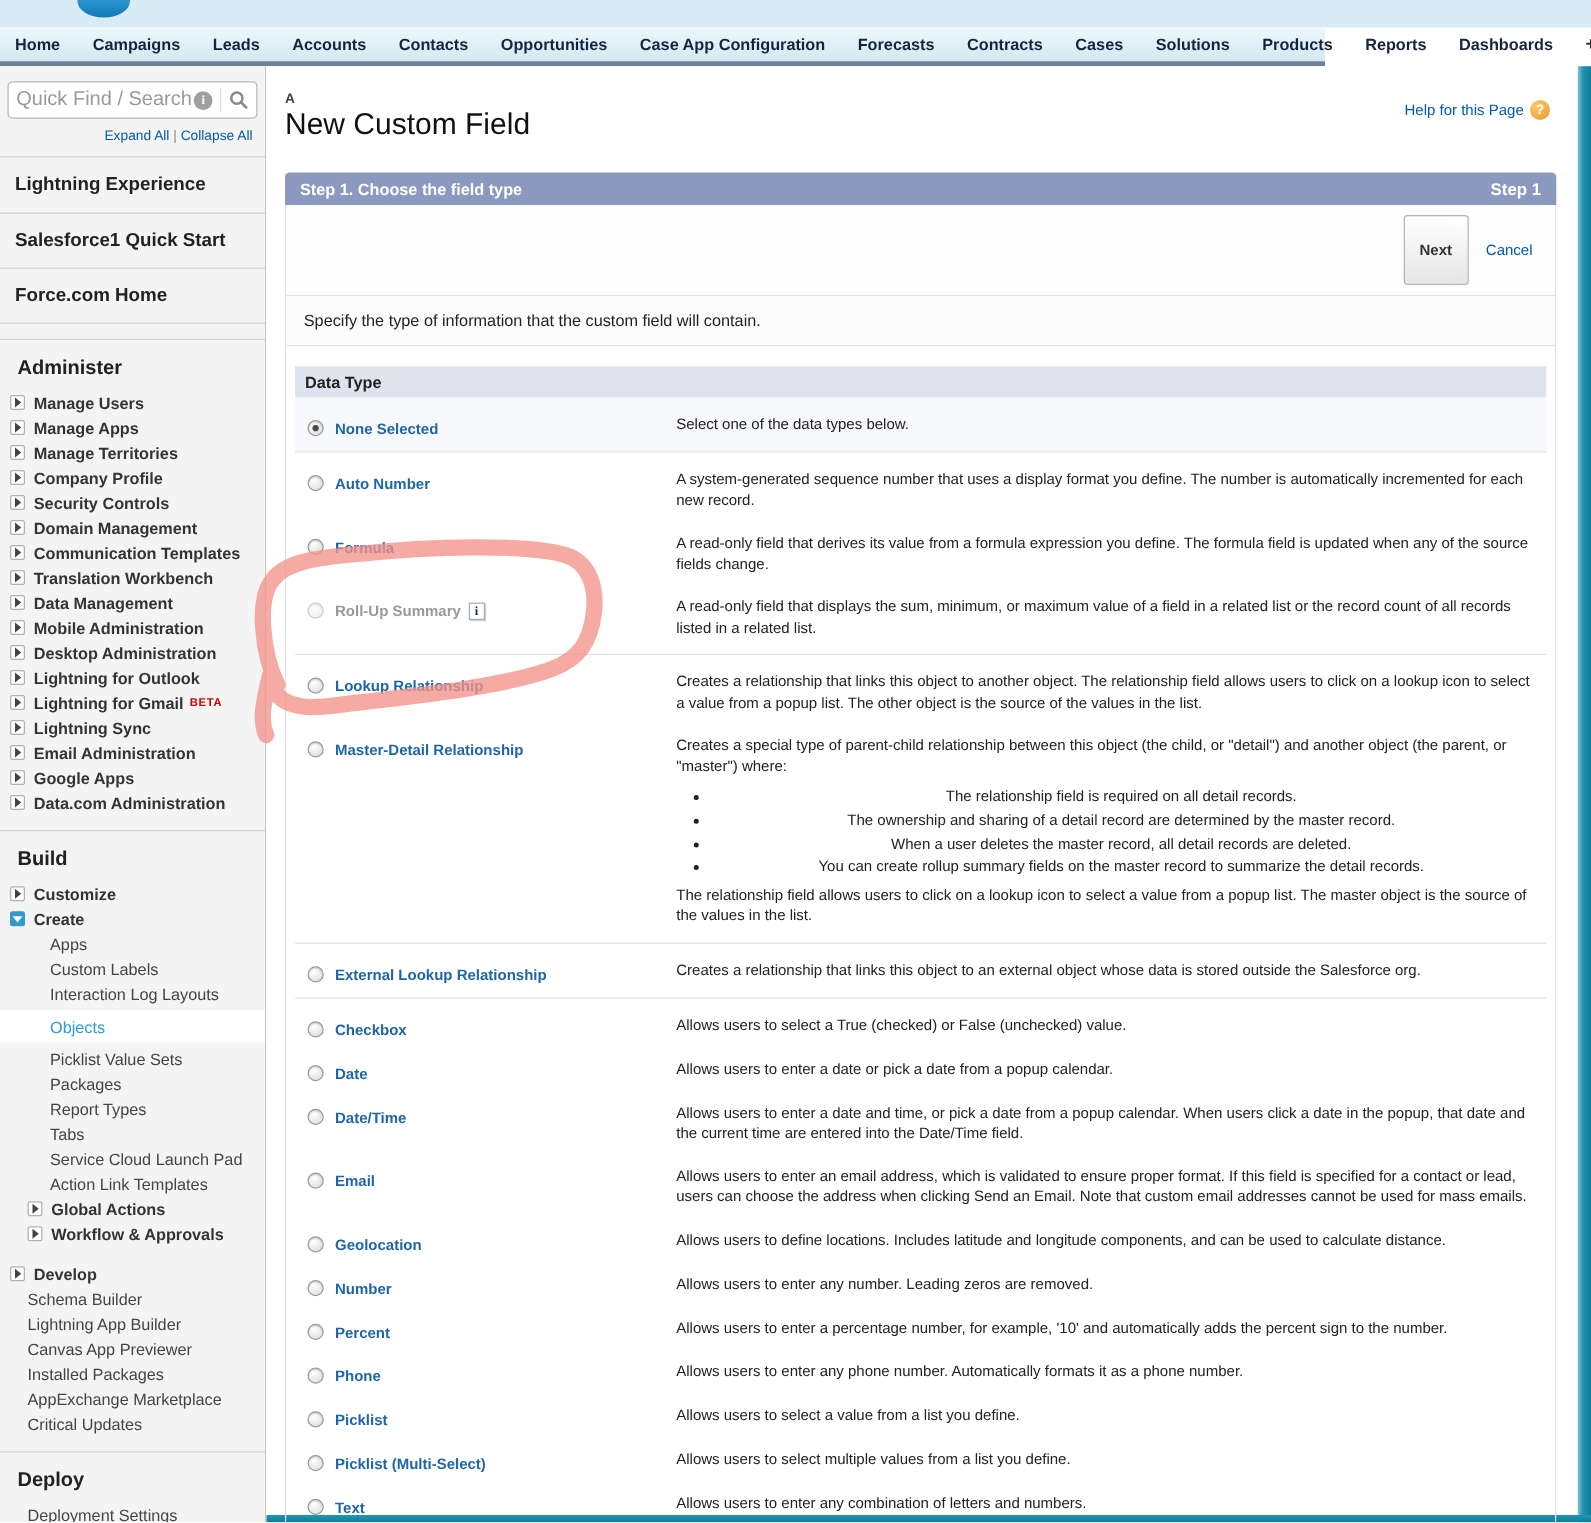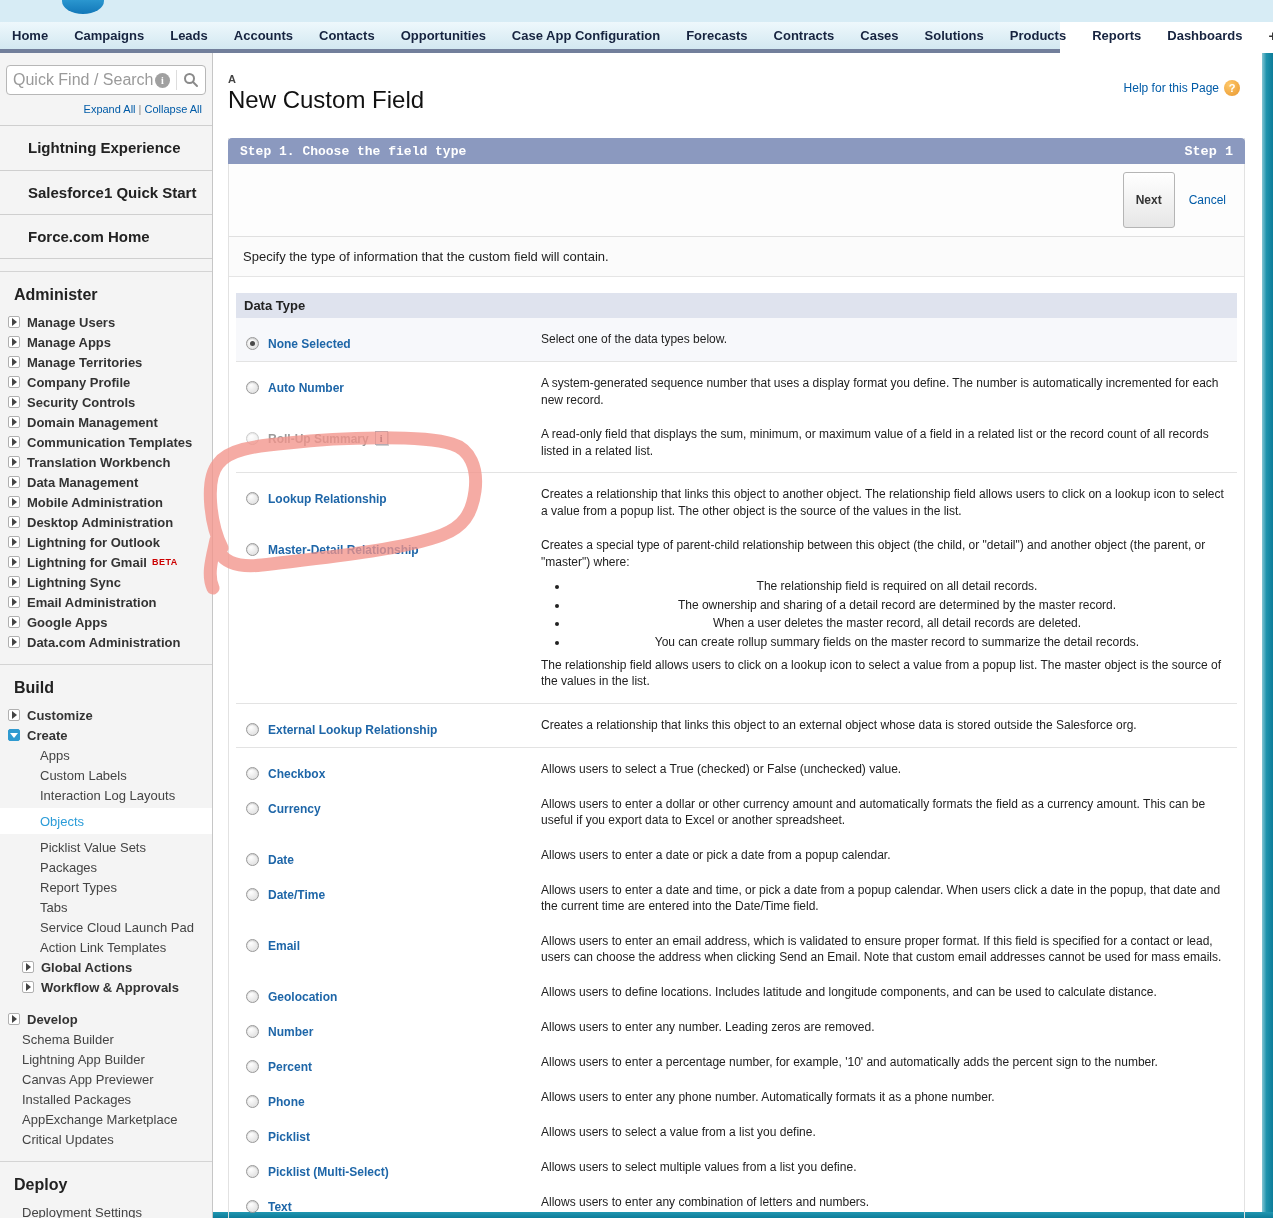--- a/index.html
+++ b/index.html
@@ -30,21 +30,21 @@
   .searchbox input { flex:1; min-width:0; border:none; outline:none; font-size:16px; color:#444;
     font-family:"Liberation Sans",sans-serif; background:transparent; }
   .searchbox input::placeholder { color:#9a9a9a; }
   .info-circle { width:15px; height:15px; border-radius:50%; background:#a0a0a0; color:#fff;
     font:bold 10px "Liberation Serif",serif; text-align:center; line-height:15px; flex:none; }
   .search-divider { width:1px; height:20px; background:#ddd; margin:0 6px; flex:none; }
   .mag { flex:none; }
   .expand-links { text-align:right; font-size:11px; color:#888; margin:8px 10px 10px 0; }
   .expand-links a { color:#015ba7; text-decoration:none; cursor:pointer; }
   .quick-sections { border-top:1px solid #cfcfcf; border-bottom:1px solid #cfcfcf; }
-  .quick-row { height:44px; line-height:44px; padding-left:28px; font-size:15px; font-weight:bold;
+  .quick-row { height:44px; line-height:44px; padding-left:12px; font-size:15px; font-weight:bold;
     color:#222; border-top:1px solid #cfcfcf; cursor:pointer; }
   .quick-row:first-child { border-top:none; }
   .side-group-header { font-size:16px; font-weight:bold; color:#222; margin:14px 0 8px 14px; }
   .side-divider { border-top:1px solid #d4d4d4; margin:12px 0 0 0; }
   .side-item { display:flex; align-items:center; height:20px; font-size:13px; color:#333;
     cursor:pointer; white-space:nowrap; }
   .side-item.bold { font-weight:bold; }
   .side-item.ind0 { padding-left:8px; }
   .side-item.ind1 { padding-left:22px; }
   .side-item.ind2 { padding-left:40px; }
@@ -63,21 +63,21 @@
     padding:20px 17px 0 15px; }
   .crumb-letter { font-size:11px; font-weight:bold; color:#444; }
   .page-title { font-size:24px; color:#111; font-weight:normal; margin:1px 0 24px 0; }
   .helpline { position:absolute; right:22px; top:27px; font-size:12px; color:#015ba7; cursor:pointer;
     display:flex; align-items:center; gap:5px; }
   .help-q { width:16px; height:16px; border-radius:50%; background:radial-gradient(circle at 35% 30%,#ffc96b,#e8962d);
     color:#fff; font-size:11px; font-weight:bold; text-align:center; line-height:16px; }
   .content-box { width:1017px; border:1px solid #e2e2e2; border-top:none; }
   .step-header { height:26px; background:#8b99bf; border-radius:4px 4px 0 0; color:#fff;
     display:flex; align-items:center; justify-content:space-between; padding:0 12px;
-    margin:0 -1px;font-family:Liberation Mono, monospace; }
+    margin:0 -1px; }
   .step-header .sh-left { font-size:13px; font-weight:bold; }
   .step-header .sh-right { font-size:13.5px; font-weight:bold; }
   .btn-row { display:flex; justify-content:flex-end; align-items:center; gap:14px;
     padding:8px 18px; border-bottom:1px solid #e0e0e0; background:#fdfdfd; }
   .btn { background:linear-gradient(180deg,#fff,#e6e6e6); border:1px solid #b5b5b5; border-radius:3px;
     font:bold 12px "Liberation Sans",sans-serif; color:#333; padding:20px 12px; cursor:pointer; }
   .cancel-link { font-size:12px; color:#015ba7; text-decoration:none; cursor:pointer; }
   .instruction-row { padding:12px 14px; font-size:13px; color:#222; background:#fbfbfb;
     border-bottom:1px solid #e5e5e5; }
   .dt-table { margin:16px 7px 0 7px; }
@@ -336,20 +336,26 @@
               </div>
             </div>
             <div class="dt-group">
               <div class="dt-row">
                 <div class="dt-left"><span class="radio"></span><a class="dt-label">Auto Number</a></div>
                 <div class="dt-right">
                   <p>A system-generated sequence number that uses a display format you define. The number is automatically incremented for each new record.</p>
                 </div>
               </div>
               <div class="dt-row">
+                <div class="dt-left"><span class="radio"></span><a class="dt-label">Formula</a></div>
+                <div class="dt-right">
+                  <p>A read-only field that derives its value from a formula expression you define. The formula field is updated when any of the source fields change.</p>
+                </div>
+              </div>
+              <div class="dt-row">
                 <div class="dt-left"><span class="radio dis"></span><a class="dt-label disabled">Roll-Up Summary</a><span class="info-sq">i</span></div>
                 <div class="dt-right">
                   <p>A read-only field that displays the sum, minimum, or maximum value of a field in a related list or the record count of all records listed in a related list.</p>
                 </div>
               </div>
             </div>
             <div class="dt-group">
               <div class="dt-row">
                 <div class="dt-left"><span class="radio"></span><a class="dt-label">Lookup Relationship</a></div>
                 <div class="dt-right">
@@ -376,26 +382,20 @@
                 <div class="dt-right">
                   <p>Creates a relationship that links this object to an external object whose data is stored outside the Salesforce org.</p>
                 </div>
               </div>
             </div>
             <div class="dt-group">
               <div class="dt-row">
                 <div class="dt-left"><span class="radio"></span><a class="dt-label">Checkbox</a></div>
                 <div class="dt-right">
                   <p>Allows users to select a True (checked) or False (unchecked) value.</p>
-                </div>
-              </div>
-              <div class="dt-row">
-                <div class="dt-left"><span class="radio"></span><a class="dt-label">Currency</a></div>
-                <div class="dt-right">
-                  <p>Allows users to enter a dollar or other currency amount and automatically formats the field as a currency amount. This can be useful if you export data to Excel or another spreadsheet.</p>
                 </div>
               </div>
               <div class="dt-row">
                 <div class="dt-left"><span class="radio"></span><a class="dt-label">Date</a></div>
                 <div class="dt-right">
                   <p>Allows users to enter a date or pick a date from a popup calendar.</p>
                 </div>
               </div>
               <div class="dt-row">
                 <div class="dt-left"><span class="radio"></span><a class="dt-label">Date/Time</a></div>

